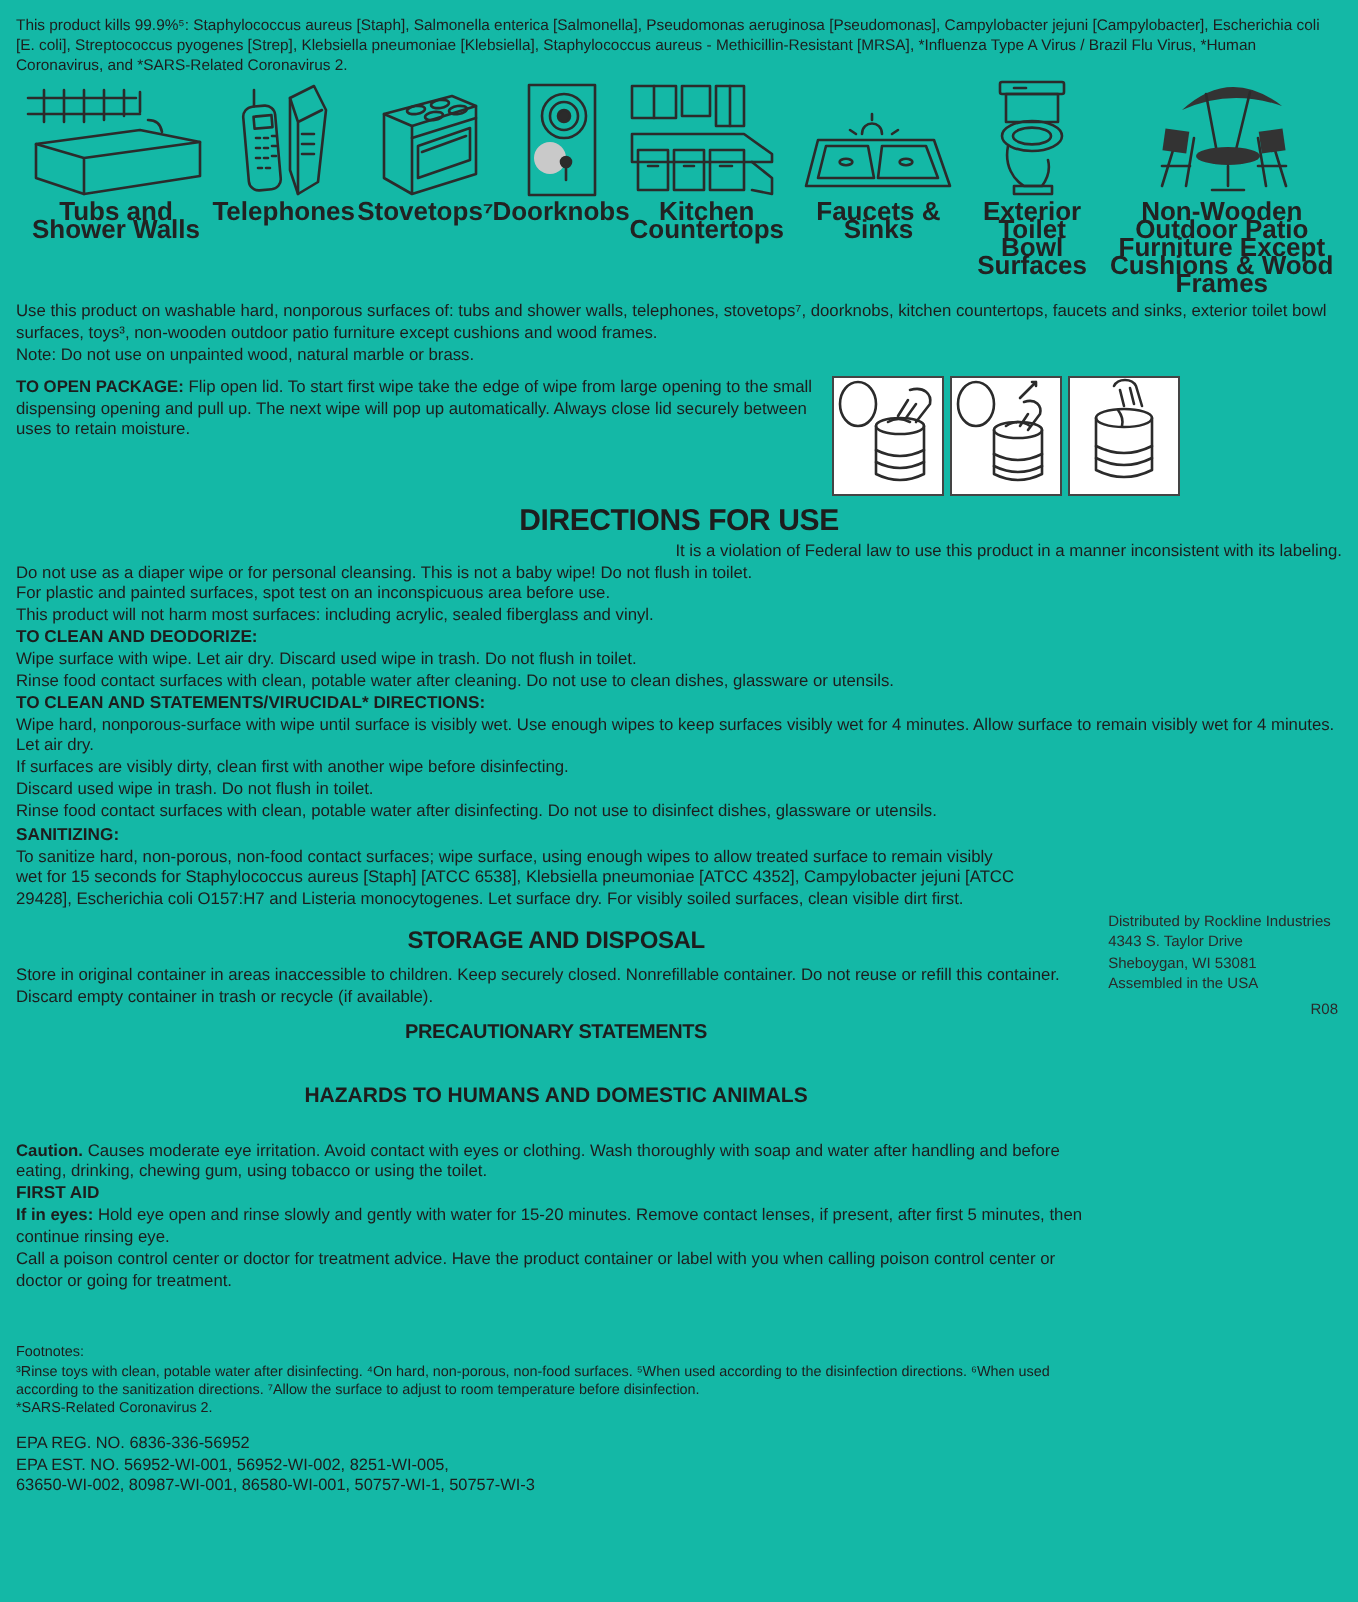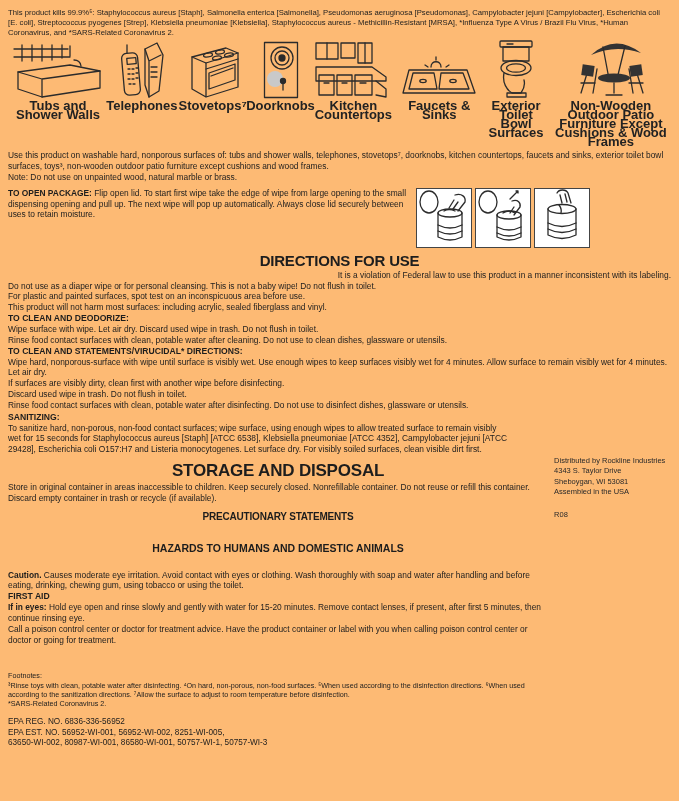--- a/index.html
+++ b/index.html
@@ -1,18 +1,18 @@
 <!DOCTYPE html>
 <html><head>
 <meta charset="utf-8">
 <style>
   html,body{margin:0;padding:0;background:#ffffff;}
   .label{
     width:679px;height:801px;box-sizing:border-box;position:relative;
-    padding:8px 8px 0 8px;background:#fdba74;color:#1d1d1d;
+    padding:8px 8px 0 8px;background:#14b8a6;color:#1d1d1d;
     font-family:"Liberation Sans",sans-serif;overflow:hidden;
   }
   .intro{font-size:7.7px;line-height:9.8px;margin:0 0 4px 0;}
   .headline{text-align:center;font-weight:700;letter-spacing:-0.4px;margin:2px 0 4px 0;}
   .headline .hl{font-size:13.5px;line-height:20px;white-space:nowrap;}
   .icons-row{display:flex;justify-content:space-between;align-items:flex-start;margin:2px 0 2px 0;}
   .icon-item{display:flex;flex-direction:column;align-items:center;}
   .icon-img{height:58px;display:flex;align-items:flex-end;justify-content:center;}
   .icon-caption{font-size:13px;line-height:9px;text-align:center;font-weight:700;color:#222;margin-top:2px;}
   .w1{width:100px}.w2{width:64px}.w3{width:74px}.w4{width:58px}.w5{width:84px}.w6{width:84px}.w7{width:66px}.w8{width:120px}
@@ -23,24 +23,24 @@
   .open-package{display:flex;margin:5px 0 2px 0;}
   .op-text{width:398px;}
   .op-panels{display:flex;margin-left:10px;}
   .panel{width:54px;height:58px;border:1px solid #444;margin-right:3px;background:#fff;}
   .section-title{text-align:center;font-weight:700;font-size:15px;line-height:17px;margin:4px 0 1px 0;letter-spacing:-0.2px;}
   .subhead{font-weight:700;font-size:8.6px;line-height:11px;margin:0;}
   .lower{display:flex;margin-top:1px;}
   .lower-left{width:545px;}
   .lower-right{width:118px;padding:44px 0 0 6px;font-size:7.5px;line-height:10.5px;color:#2a2a2a;}
   .sanitize-text{max-width:500px;}
-  .storage-title{font-size:17px;line-height:21px;margin-top:5px;}
+  .storage-title{font-size:12px;line-height:21px;margin-top:5px;}
   .prec-title{font-size:10px;line-height:18px;margin-top:4px;}
   .hazards{text-align:center;font-weight:700;font-size:10.5px;line-height:12px;margin:16px;}
-  .r08{margin-top:12px;padding-right:2px;}
+  .r08{text-align:right;margin-top:2px;padding-right:2px;}
   .footnotes{font-size:7.2px;line-height:9.2px;margin-top:26px;}
   .epa{font-size:8.2px;line-height:10.6px;margin-top:9px;}
   svg{display:block;}
   .lineart{stroke:#2b2b2b;stroke-width:1.3;fill:none;stroke-linecap:round;stroke-linejoin:round;}
 </style>
 </head>
 <body>
 
 <div class="label">
 

